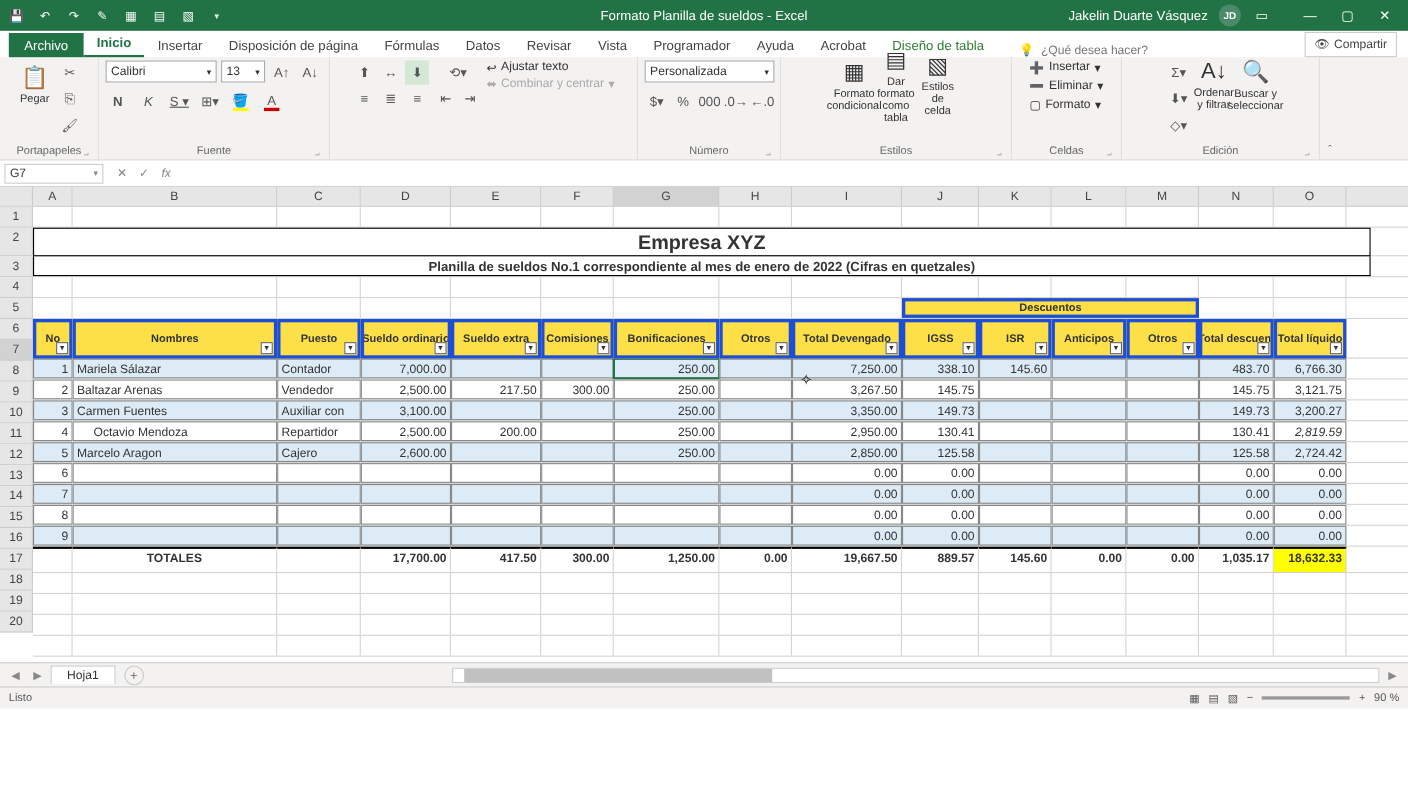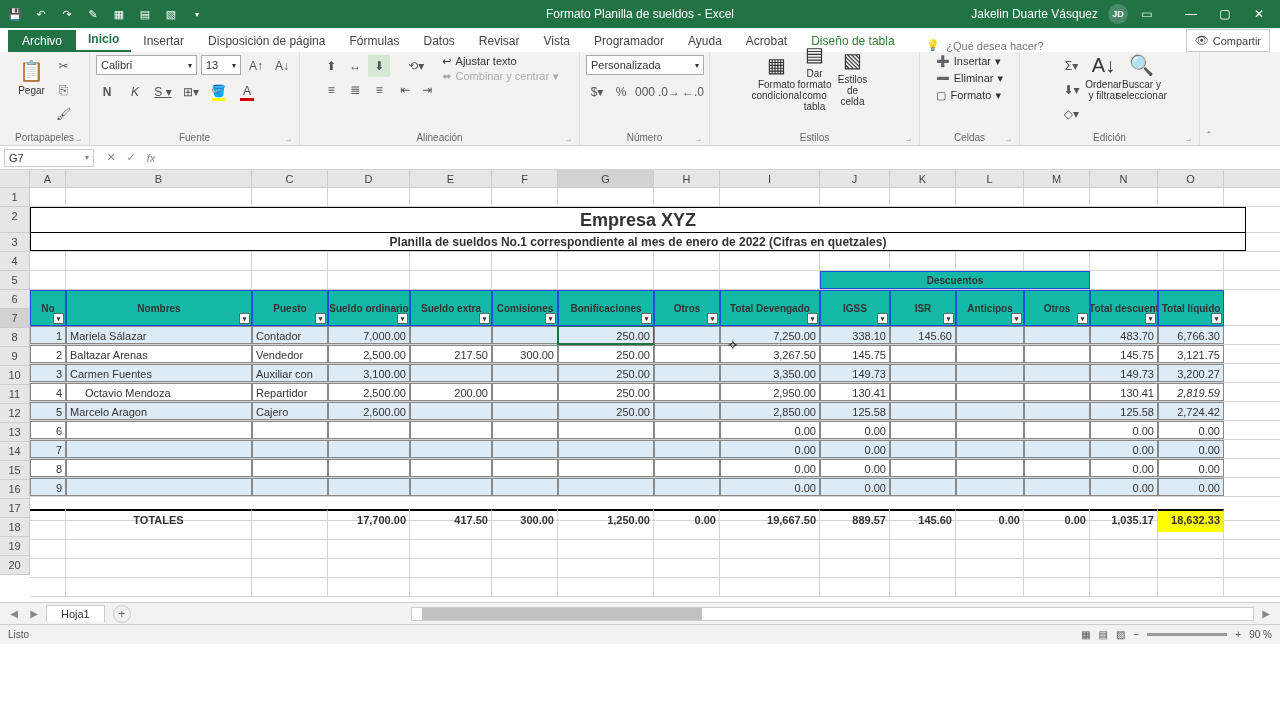--- a/index.html
+++ b/index.html
@@ -53,26 +53,26 @@
 .ch.sel { background:#d2d2d2; }
 .rows { display:flex; }
 .row-headers { width:30px; }
 .rh { height:19px; border-bottom:1px solid #ccc; border-right:1px solid #ccc; text-align:center; font-size:11px; color:#444; line-height:19px; background:#e6e6e6; }
 .rh.sel { background:#d2d2d2; }
 .cells { position:relative; flex:1; }
 .row { display:flex; height:19px; border-bottom:1px solid #d4d4d4; }
 .cell { border-right:1px solid #d4d4d4; height:100%; padding:0 3px; font-size:11px; line-height:18px; overflow:hidden; white-space:nowrap; }
 .title-cell { font-size:18px; font-weight:bold; text-align:center; border:1.5px solid #000; height:26px; line-height:24px; }
 .sub-cell { font-weight:bold; text-align:center; border:1.5px solid #000; border-top:none; font-size:12px; }
-.thdr { background:#14b8a6; font-weight:bold; text-align:center; border:1px solid #1d4ed8; position:relative; font-size:10px; line-height:11px; display:flex; align-items:center; justify-content:center; }
+.thdr { background:#fde047; font-weight:bold; text-align:center; border:3px solid #1d4ed8; position:relative; font-size:10px; line-height:11px; display:flex; align-items:center; justify-content:center; }
 .thdr .fbtn { position:absolute; right:1px; bottom:1px; width:11px; height:11px; background:#fff; border:1px solid #666; font-size:7px; line-height:9px; text-align:center; }
 .trow .cell { background:#ddebf7; border:1px solid #888; }
 .trow.alt .cell { background:#fff; }
 .num { text-align:right; }
-.tot-row .cell { font-weight:bold; border-top:2px solid #000;margin-top:12px; }
+.tot-row .cell { font-weight:bold; border-top:2px solid #000; }
 .yellow { background:#ffff00 !important; }
 .sel-cell { outline:2px solid #217346; outline-offset:-1px; }
 
 
 .sheet-tabs { height:22px; border-top:1px solid #ccc; background:#f3f2f1; display:flex; align-items:center; padding:0 6px; gap:4px; }
 .nav-arrow { width:16px; color:#888; text-align:center; font-size:10px; }
 .stab { background:#fff; border:1px solid #ccc; border-bottom:none; padding:2px 14px; font-size:11px; }
 .stab-add { width:18px; height:18px; border:1px solid #ccc; border-radius:50%; text-align:center; line-height:16px; font-size:12px; color:#666; margin-left:4px; }
 .hscroll { flex:1; margin-left:20px; height:14px; border:1px solid #ccc; background:#fff; position:relative; }
 .hscroll-thumb { position:absolute; left:10px; width:280px; height:100%; background:#c1c1c1; }
@@ -192,21 +192,20 @@
           </div>
       </div>
       <div class="rcol" style="align-items:flex-start">
         <div style="display:flex;gap:4px;font-size:11px">
             <span>↩</span>
             <span>Ajustar texto</span>
           </div>
         <div style="display:flex;gap:4px;font-size:11px;color:#aaa"><span>⬌</span><span>Combinar y centrar</span> ▾</div>
       </div>
     </div>
-    <div class="rgroup-label">Alineación</div>
   </div>
   <div class="rgroup" style="width:130px">
     <div class="rgroup-body" style="flex-direction:column;gap:6px;width:100%">
       <div class="sel-box" style="width:118px">
           <span>Personalizada</span>
           <span style="font-size:8px">▾</span>
         </div>
       <div style="display:flex;gap:2px">
         <span class="rbtn">$▾</span>
         <span class="rbtn">%</span>

